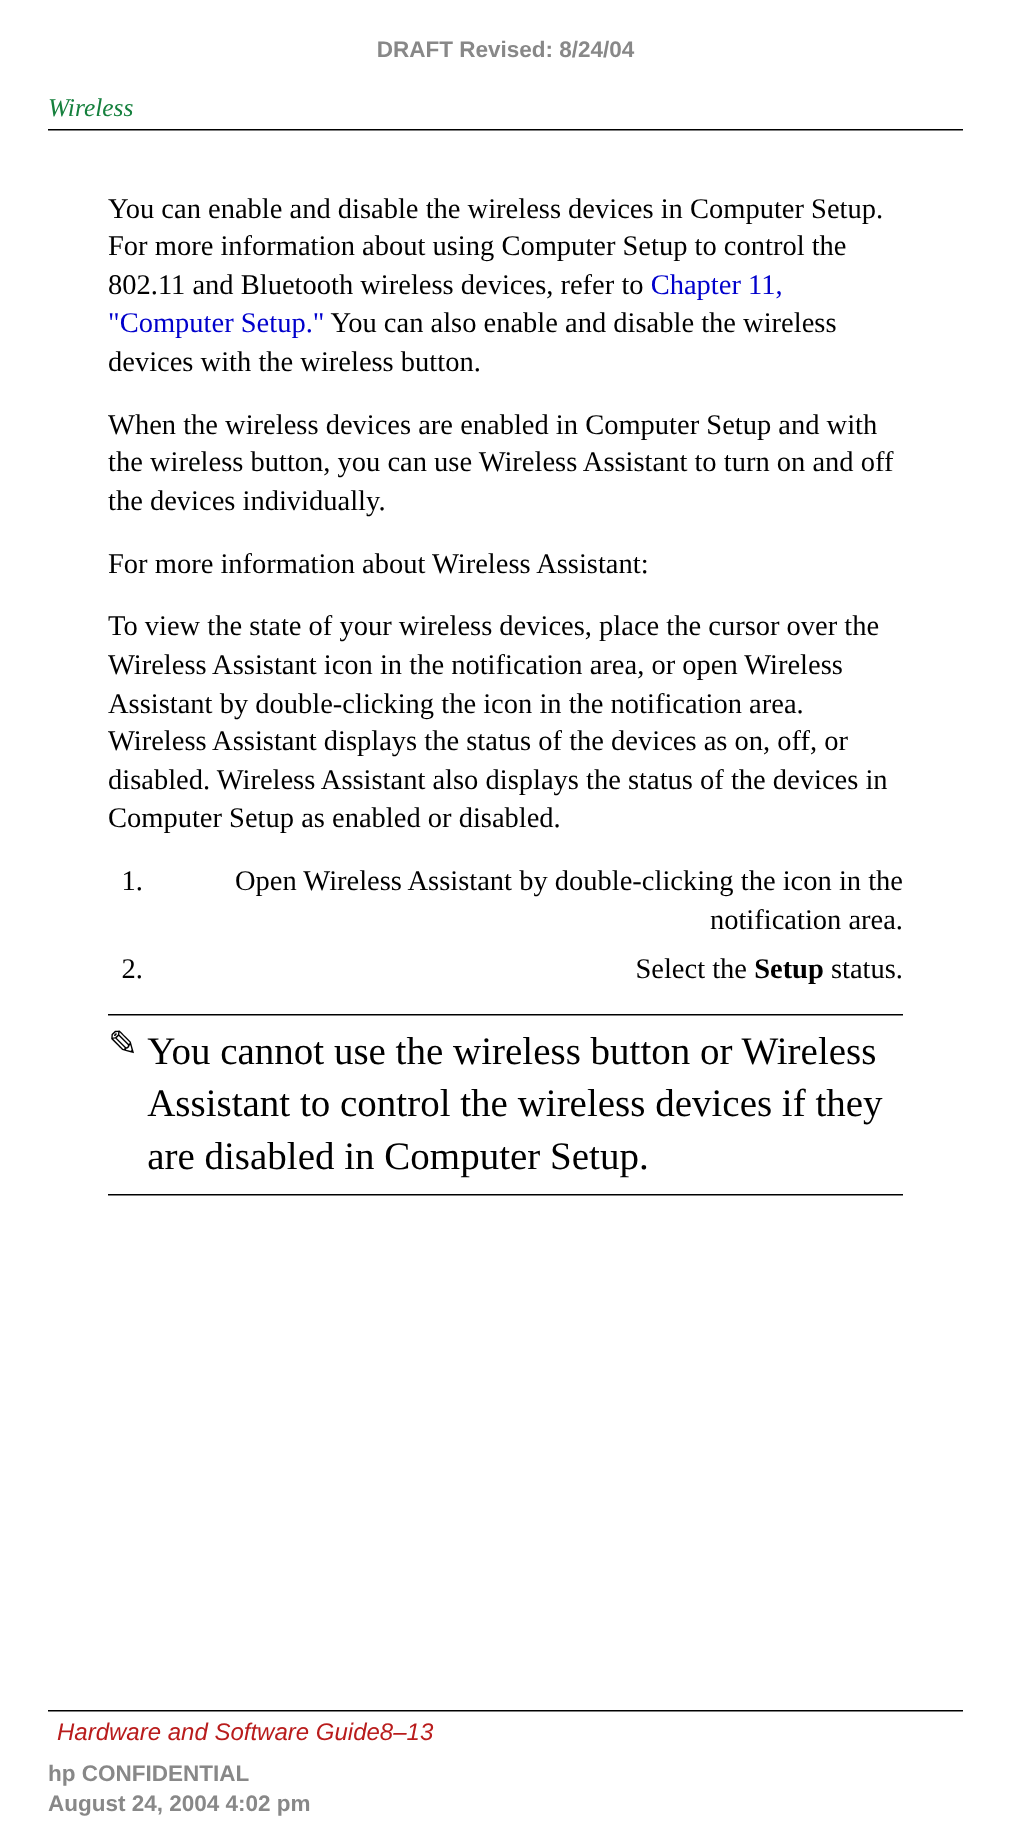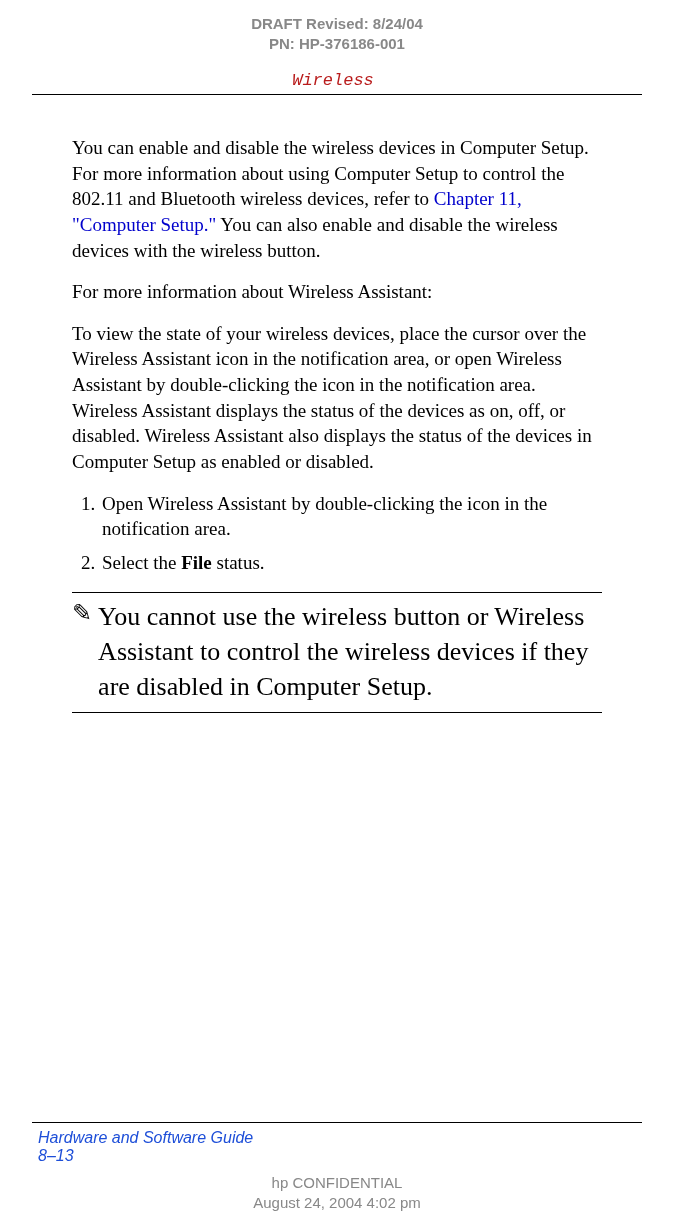--- a/index.html
+++ b/index.html
@@ -15,28 +15,28 @@
       position: relative;
       padding: 0 32px;
     }
     .draft-header {
       text-align: center;
       color: #888;
       font-family: Arial, sans-serif;
       font-size: 15px;
       font-weight: bold;
       line-height: 1.3;
-      padding-top: 14px;
+      padding-top: 24px;
     }
     .section-header {
-      text-align: center;
+      text-align: left;
       font-style: italic;
-      font-family: Liberation Mono, monospace;
+      font-family: Liberation Serif, serif;
       font-size: 17px;
-      color: #b91c1c;
+      color: #15803d;
       margin-top: 18px;
       padding-right: 8px;
     }
     .header-divider {
       border: none;
       border-top: 1.5px solid #000;
       margin-top: 4px;
       margin-bottom: 40px;
     }
     .body-content {
@@ -47,20 +47,21 @@
     }
     .body-content p {
       margin-bottom: 16px;
     }
     .link-text {
       color: #0000cc;
     }
     .numbered-list {
       padding-left: 28px;
       margin-bottom: 16px;
+      text-align: right;
     }
     .numbered-list li {
       margin-bottom: 8px;
       padding-left: 2px;
     }
     .bold {
       font-weight: bold;
     }
     .note-divider {
       border: none;
@@ -92,55 +93,53 @@
       border: none;
       border-top: 1.5px solid #000;
       margin-bottom: 6px;
     }
     .footer-row {
       display: flex;
       justify-content: flex-start;
       font-family: Arial, sans-serif;
       font-style: italic;
       font-size: 16px;
-      color: #1d4ed8;
+      color: #b91c1c;
       padding: 0 6px;
-      flex-direction: column;
     }
     .confidential {
-      text-align: center;
       color: #888;
       font-family: Arial, sans-serif;
-      font-weight: normal;
+      font-weight: bold;
       font-size: 15px;
       line-height: 1.3;
       margin-top: 8px;
     }
   </style>
 </head>
 <body>
 
 <div class="draft-header">
   <div>DRAFT Revised: 8/24/04</div>
-  <div>PN: HP-376186-001</div>
 </div>
 
 <div class="section-header">Wireless</div>
 <hr class="header-divider">
 
 <div class="body-content">
   <p>
     <span>You can enable and disable the wireless devices in Computer Setup. For more information about using Computer Setup to control the 802.11 and Bluetooth wireless devices, refer to </span><span class="link-text">Chapter 11, "Computer Setup."</span><span> You can also enable and disable the wireless devices with the wireless button.</span>
   </p>
+  <p>When the wireless devices are enabled in Computer Setup and with the wireless button, you can use Wireless Assistant to turn on and off the devices individually.</p>
   <p>For more information about Wireless Assistant:</p>
   <p>To view the state of your wireless devices, place the cursor over the Wireless Assistant icon in the notification area, or open Wireless Assistant by double-clicking the icon in the notification area. Wireless Assistant displays the status of the devices as on, off, or disabled. Wireless Assistant also displays the status of the devices in Computer Setup as enabled or disabled.</p>
   <ol class="numbered-list">
     <li>Open Wireless Assistant by double-clicking the icon in the notification area.</li>
     <li>
-      <span>Select the </span><span class="bold">File</span><span> status.</span>
+      <span>Select the </span><span class="bold">Setup</span><span> status.</span>
     </li>
   </ol>
   <hr class="note-divider">
   <div class="note-block">
     <span class="note-icon">✎</span>
     <span class="note-text">You cannot use the wireless button or Wireless Assistant to control the wireless devices if they are disabled in Computer Setup.</span>
   </div>
   <hr class="note-divider">
 </div>
 

